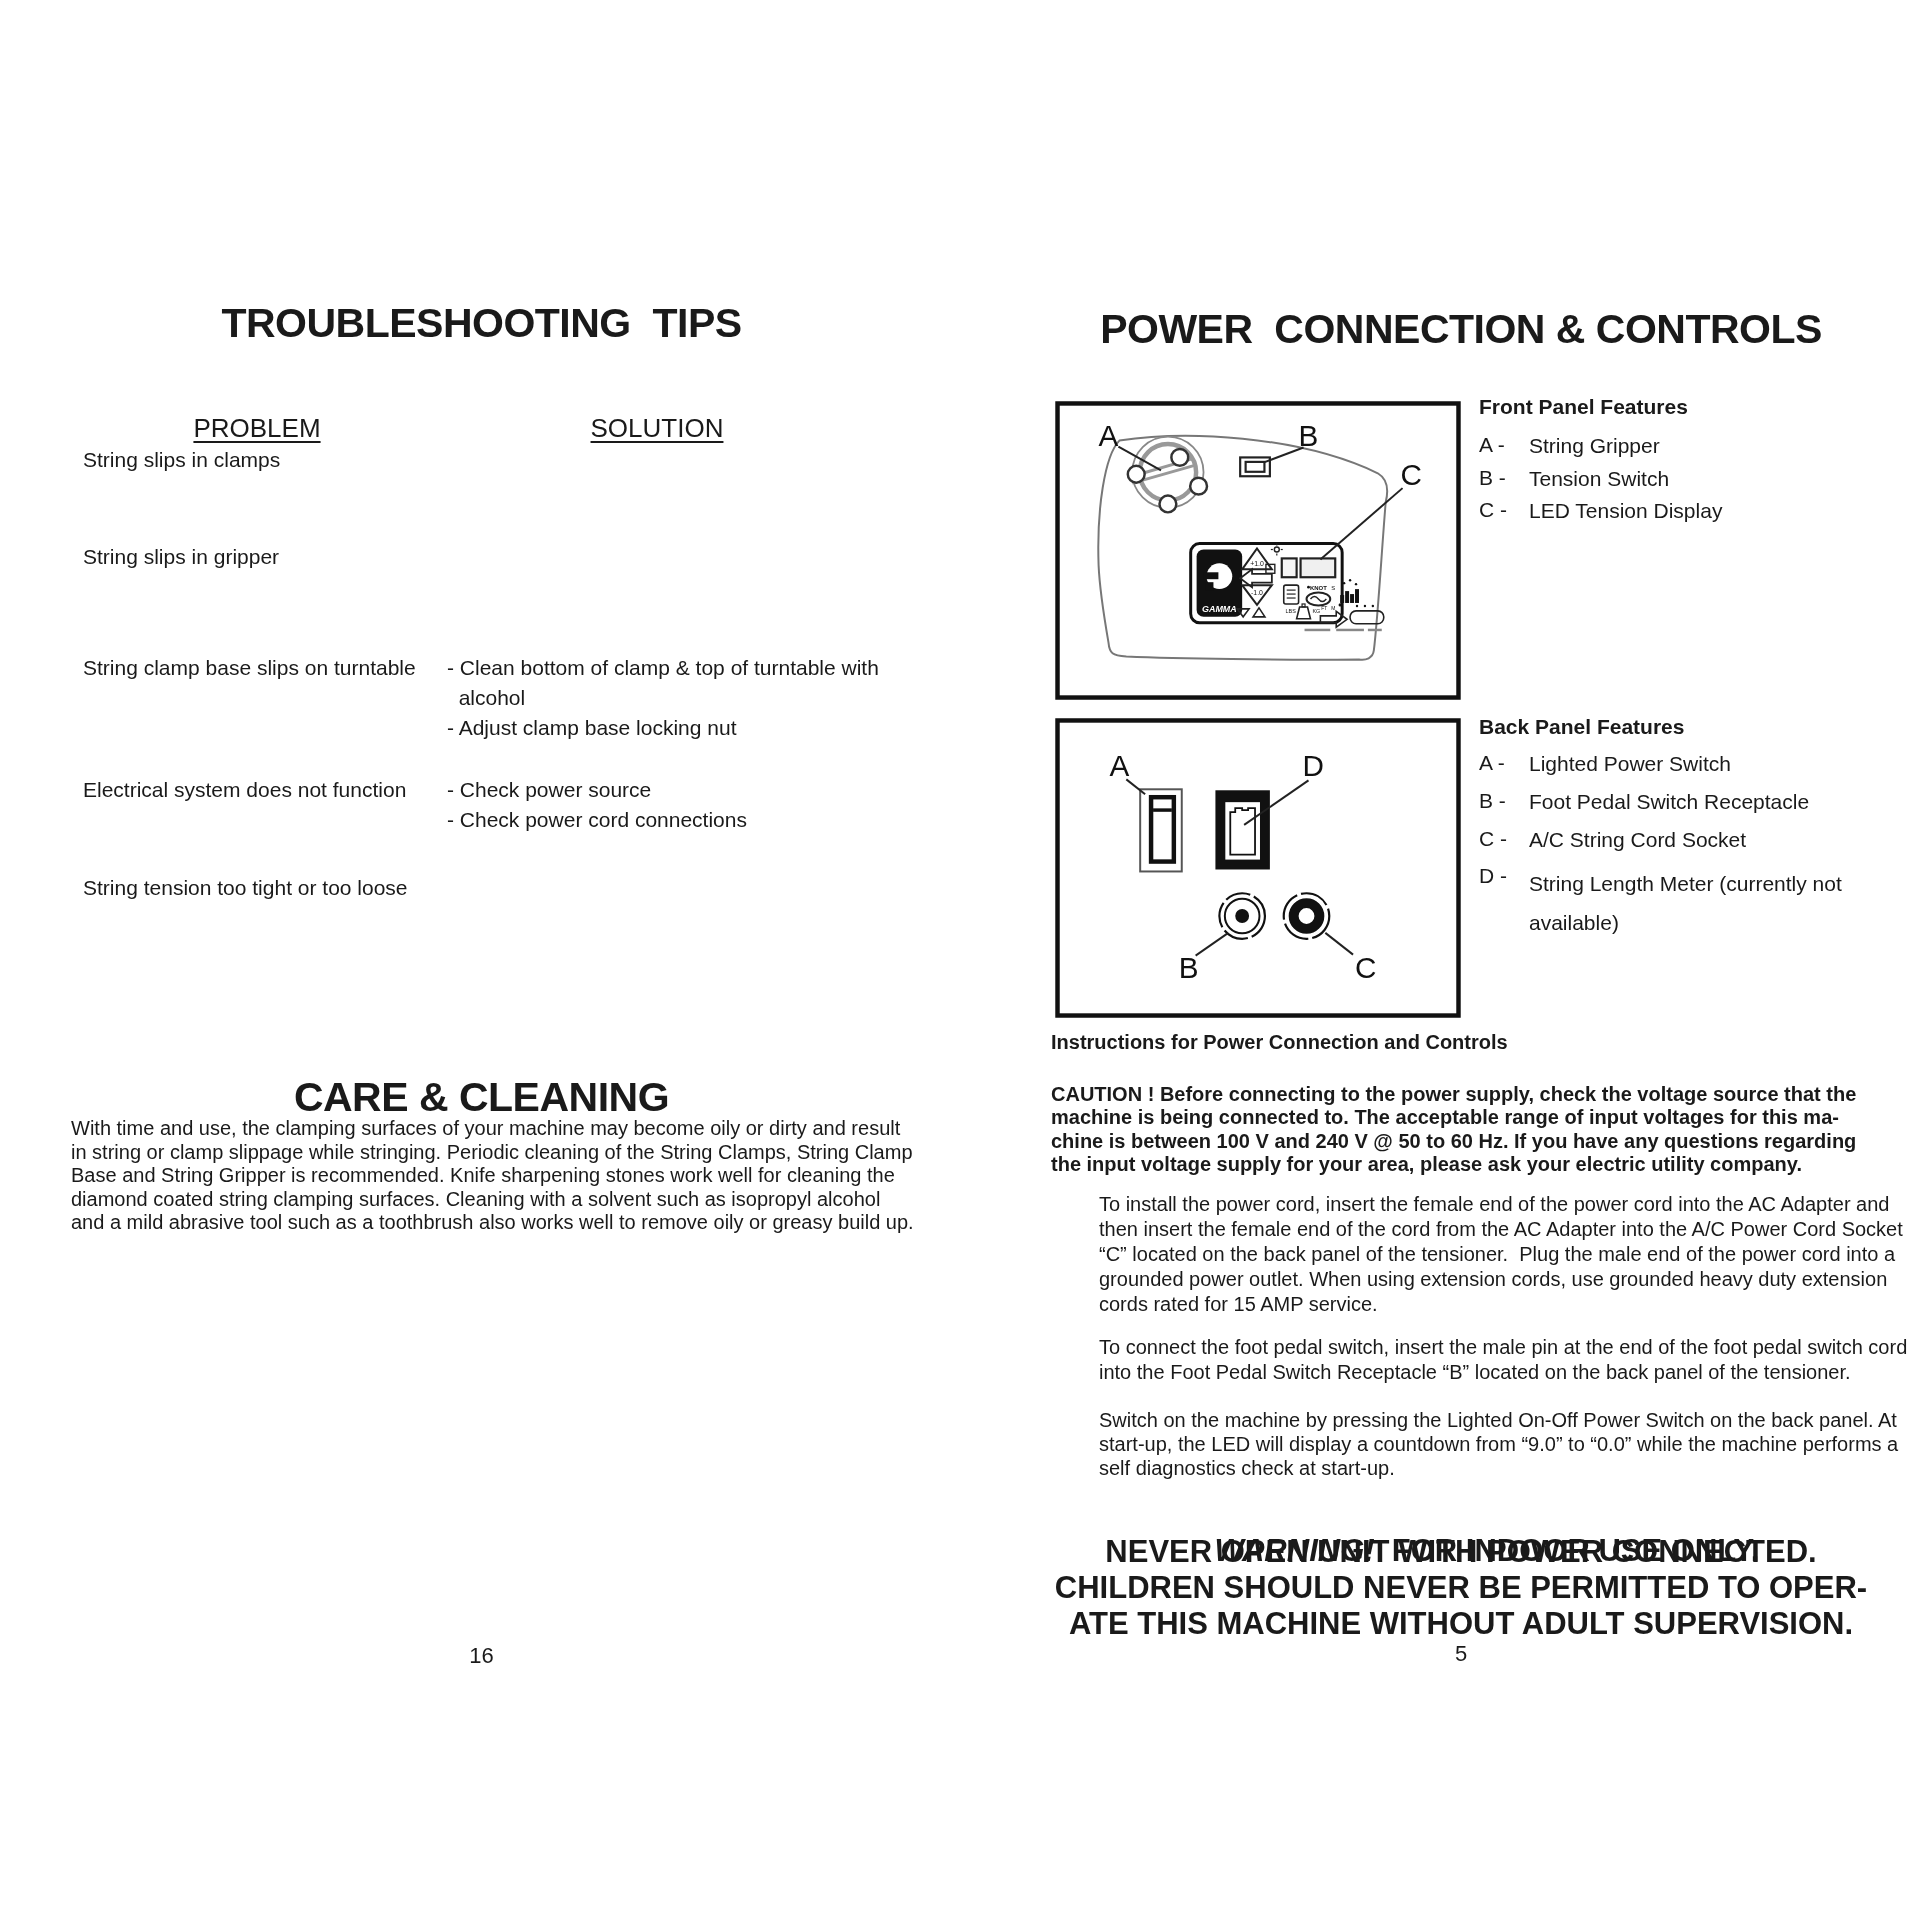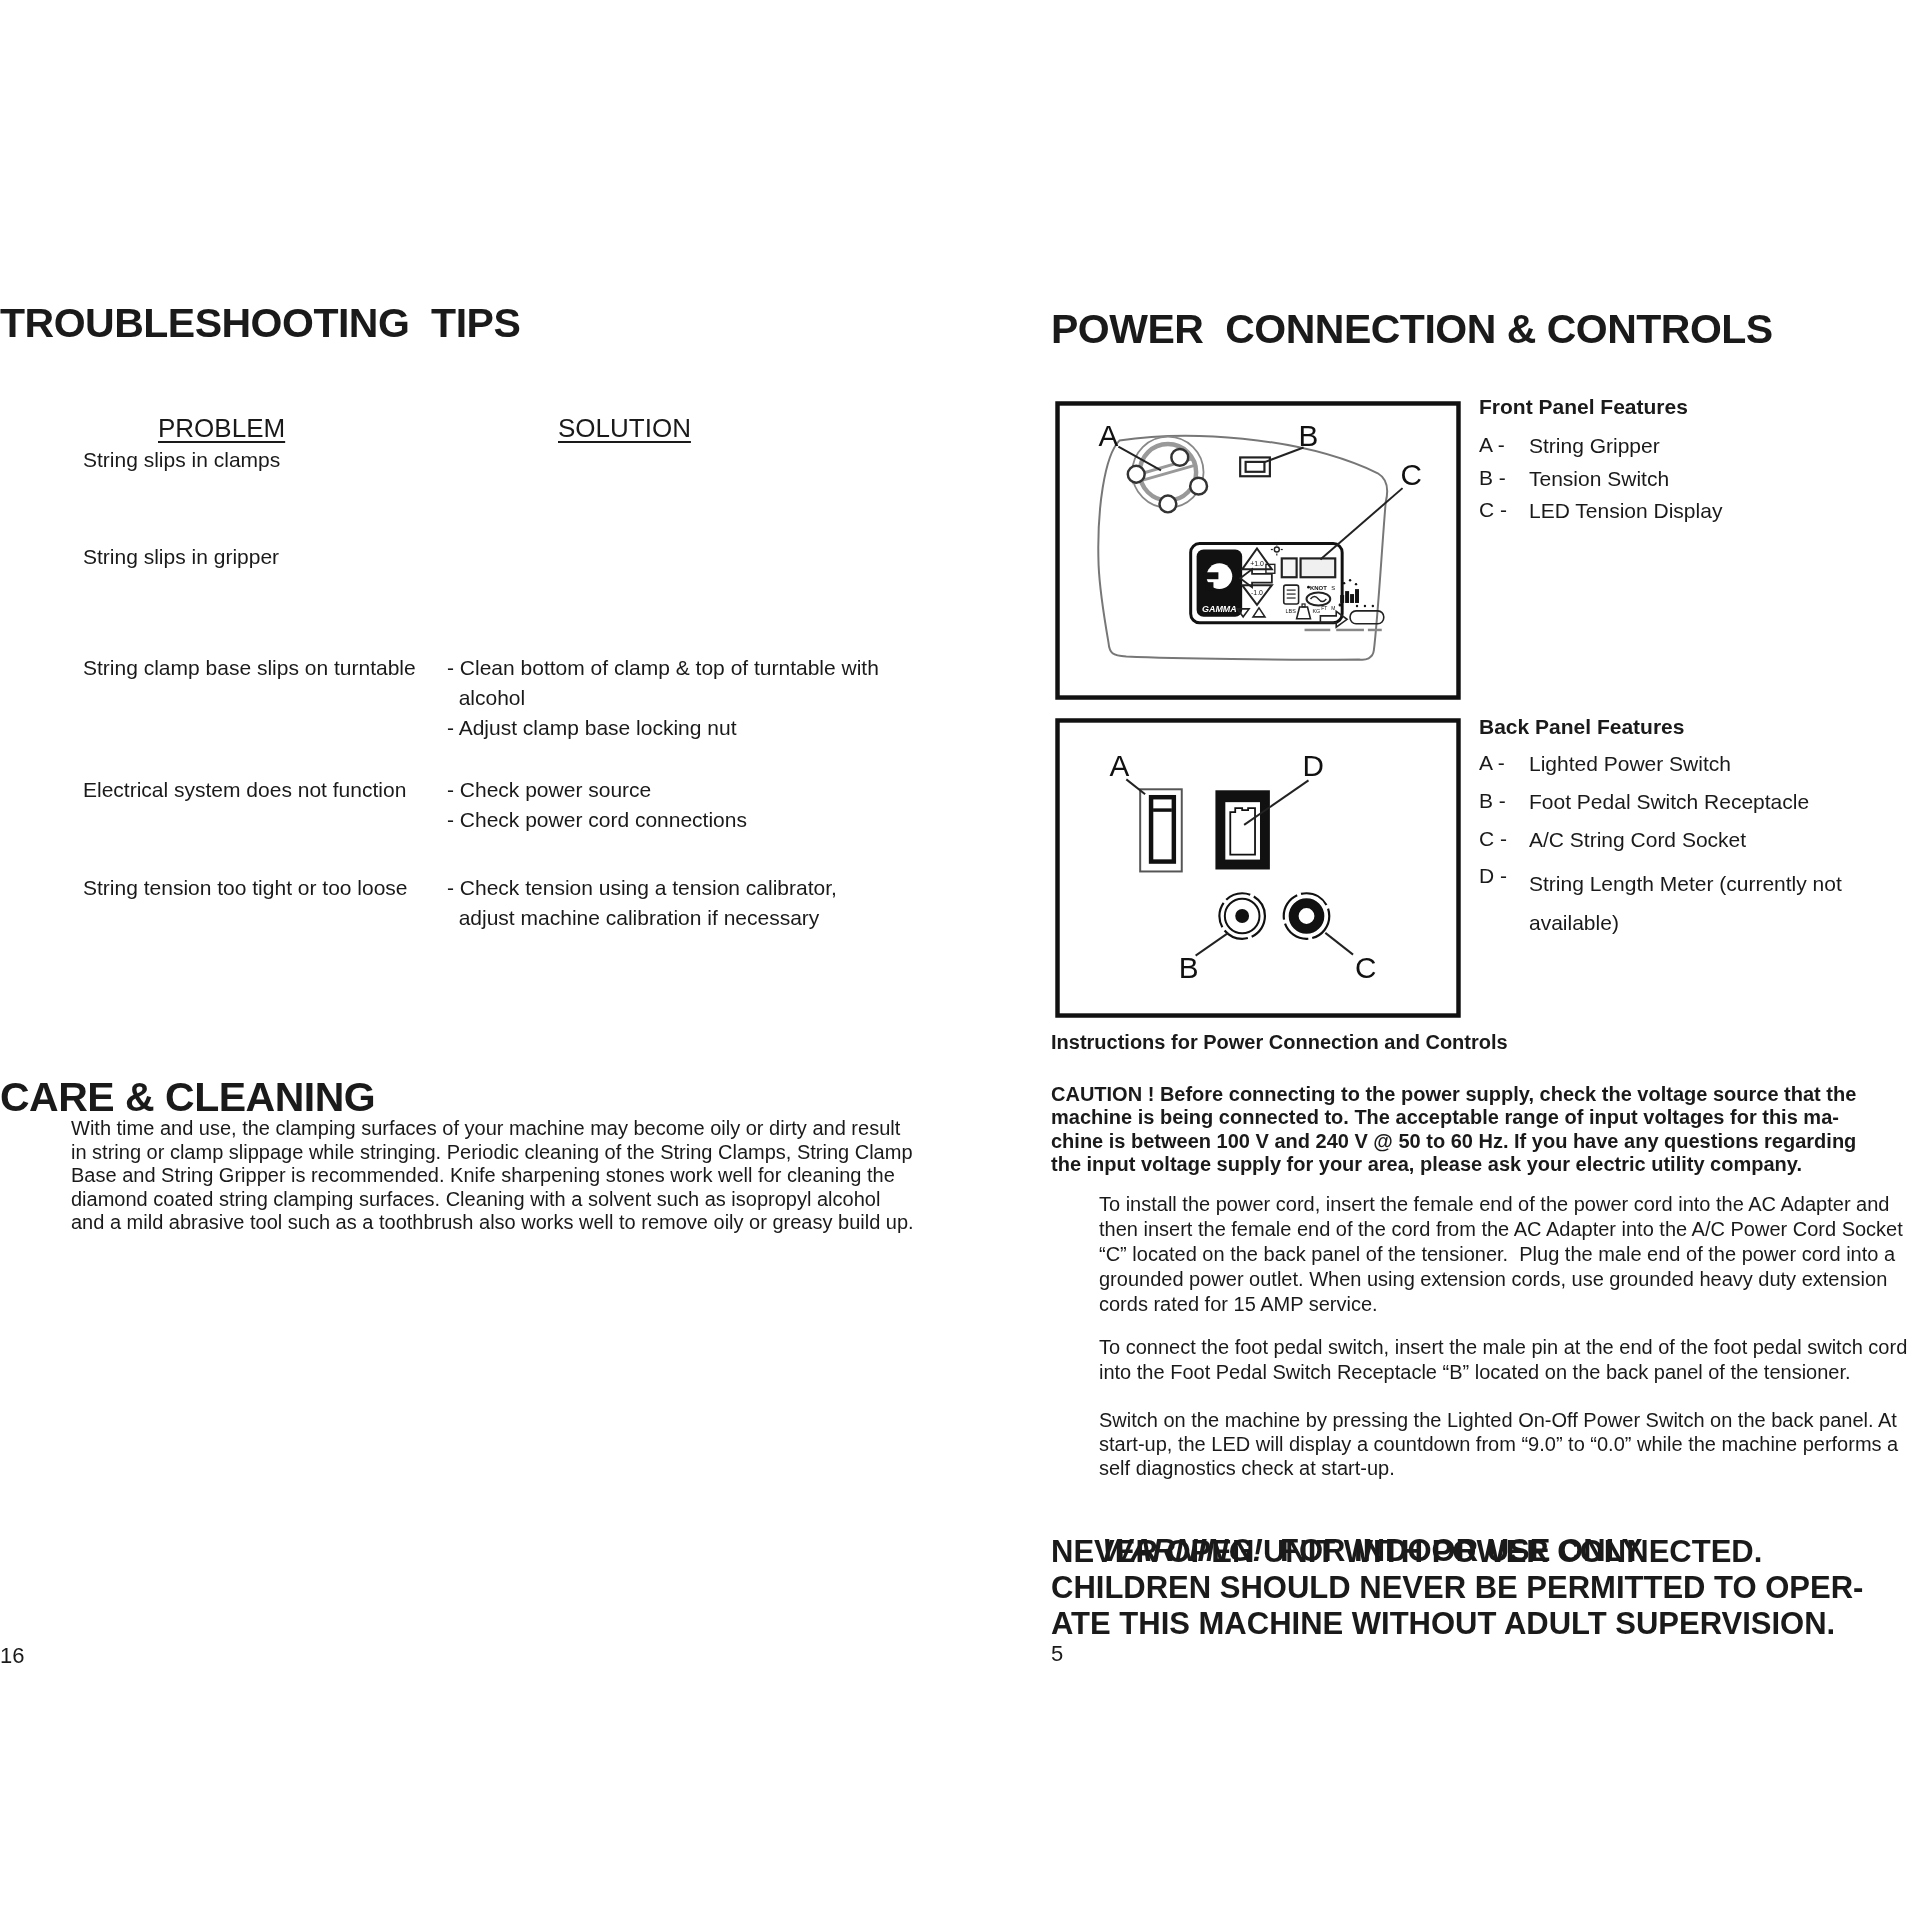--- a/index.html
+++ b/index.html
@@ -1,20 +1,20 @@
 <!DOCTYPE html>
 <html><head>
 <meta charset="utf-8">
 <style>
   html,body{margin:0;padding:0;background:#ffffff;}
   #canvas{position:relative;width:1927px;height:1927px;background:#fff;overflow:hidden;
           font-family:"Liberation Sans","DejaVu Sans",sans-serif;color:#1a1a1a;}
   .abs{position:absolute;}
   .pre{white-space:pre;}
-  .ctr{}
+  .ctr{text-align:center;}
   .big-title{font-size:41px;font-weight:700;letter-spacing:-0.5px;white-space:pre;}
   .col-hdr{font-size:26px;text-decoration:underline;text-decoration-thickness:2px;text-underline-offset:4px;}
   .cell{font-size:21px;line-height:30px;white-space:pre;}
   .para{font-size:20px;line-height:23.5px;white-space:pre;}
   .rpara{font-size:20px;line-height:25px;white-space:pre;margin-left:48px;}
   .feat-hdr{font-size:21px;font-weight:700;}
   .feat-item{display:flex;font-size:21px;}
   .feat-item .k{width:50px;flex:none;}
   .feat-item .v{white-space:pre;line-height:39px;margin-top:-9px;padding-top:9px;}
   .feat-item .v.single{line-height:26px;margin-top:0;padding-top:0;}
@@ -40,22 +40,20 @@
     <div class="abs cell" style="left:83px;top:653px;width:347px;">String clamp base slips on turntable</div>
     <div class="abs cell" style="left:447px;top:653px;width:465px;">- Clean bottom of clamp &amp; top of turntable with
 &nbsp;&nbsp;alcohol
 - Adjust clamp base locking nut</div>
 
     <div class="abs cell" style="left:83px;top:775px;width:347px;">Electrical system does not function</div>
     <div class="abs cell" style="left:447px;top:775px;width:465px;">- Check power source
 - Check power cord connections</div>
 
     <div class="abs cell" style="left:83px;top:873px;width:347px;">String tension too tight or too loose</div>
-    <div class="abs cell" style="left:447px;top:873px;width:465px;">- Check tension using a tension calibrator,
-&nbsp;&nbsp;adjust machine calibration if necessary</div>
 
     <div class="abs big-title ctr" style="left:0;top:1074px;width:963px;">CARE &amp; CLEANING</div>
     <div class="abs para" style="left:71px;top:1117px;width:832px;">With time and use, the clamping surfaces of your machine may become oily or dirty and result
 in string or clamp slippage while stringing. Periodic cleaning of the String Clamps, String Clamp
 Base and String Gripper is recommended. Knife sharpening stones work well for cleaning the
 diamond coated string clamping surfaces. Cleaning with a solvent such as isopropyl alcohol
 and a mild abrasive tool such as a toothbrush also works well to remove oily or greasy build up.</div>
 
     <div class="abs pgnum ctr" style="left:0;top:1643px;width:963px;">16</div>
   </div>

